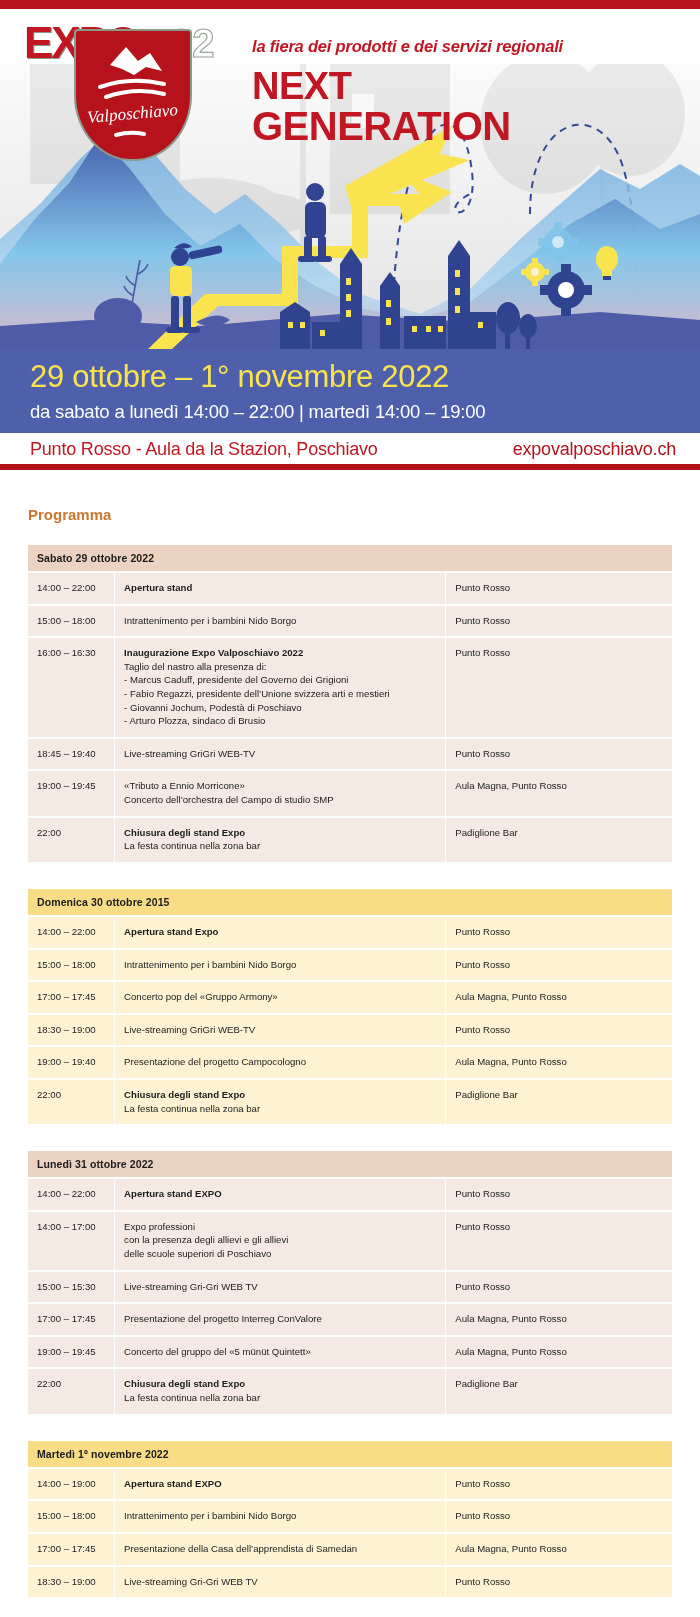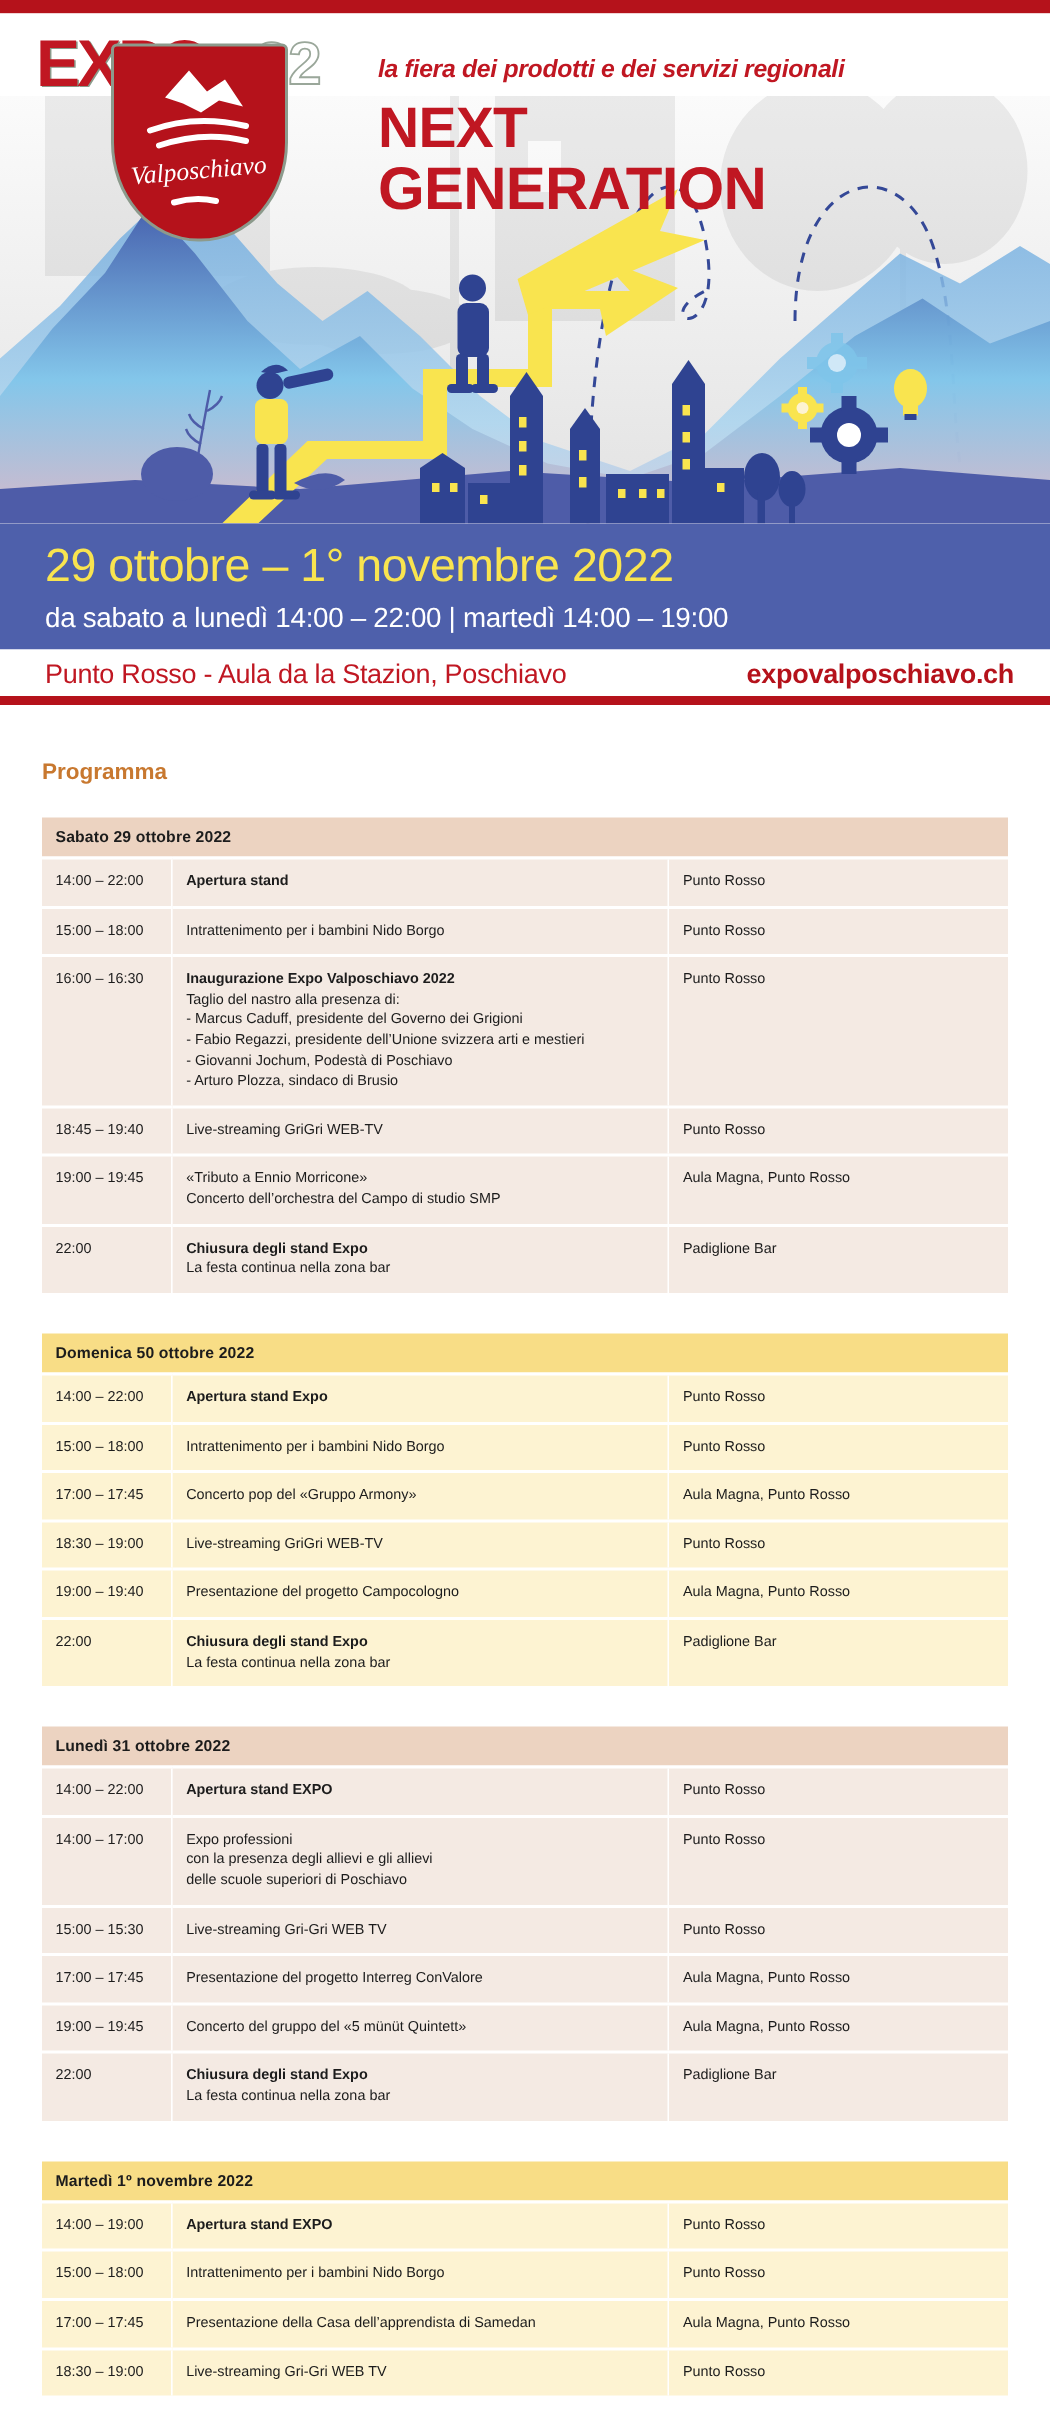--- a/index.html
+++ b/index.html
@@ -88,21 +88,21 @@
   .addrstrip {
     position: absolute; left: 0; right: 0; top: 424px; height: 33px;
     background: #ffffff; z-index: 4;
   }
   .addr-left {
     position: absolute; left: 30px; top: 6px;
     color: #c01722; font-size: 18px; letter-spacing: -0.2px; white-space: nowrap;
   }
   .addr-right {
     position: absolute; right: 24px; top: 6px;
-    color: #b5121b; font-size: 18px; font-weight: bold; letter-spacing: -0.2px;
+    color: #b5121b; font-size: 18px; font-weight: normal; letter-spacing: -0.2px;
     white-space: nowrap;
   }
   .bottom-rule {
     position: absolute; left: 0; right: 0; top: 455px; height: 6px;
     background: #b5121b; z-index: 4;
   }
 
   
   .content { padding: 0 28px; background:#fff; }
   .programma {
@@ -385,21 +385,21 @@
               <td class="c-title">
                 <div class="bold">Chiusura degli stand Expo</div>
                 <div class="sub">La festa continua nella zona bar</div>
               </td>
               <td class="c-place">Padiglione Bar</td>
             </tr>
           </tbody>
         </table>
       </div>
       <div class="day">
-        <div class="day-head yellow">Domenica 50 ottobre 2022</div>
+        <div class="day-head yellow">Domenica 30 ottobre 2015</div>
         <table class="sched body-yellow">
           <tbody>
             <tr class="row">
               <td class="c-time">14:00 – 22:00</td>
               <td class="c-title">
                 <div class="bold">Apertura stand Expo</div>
               </td>
               <td class="c-place">Punto Rosso</td>
             </tr>
             <tr class="row">

